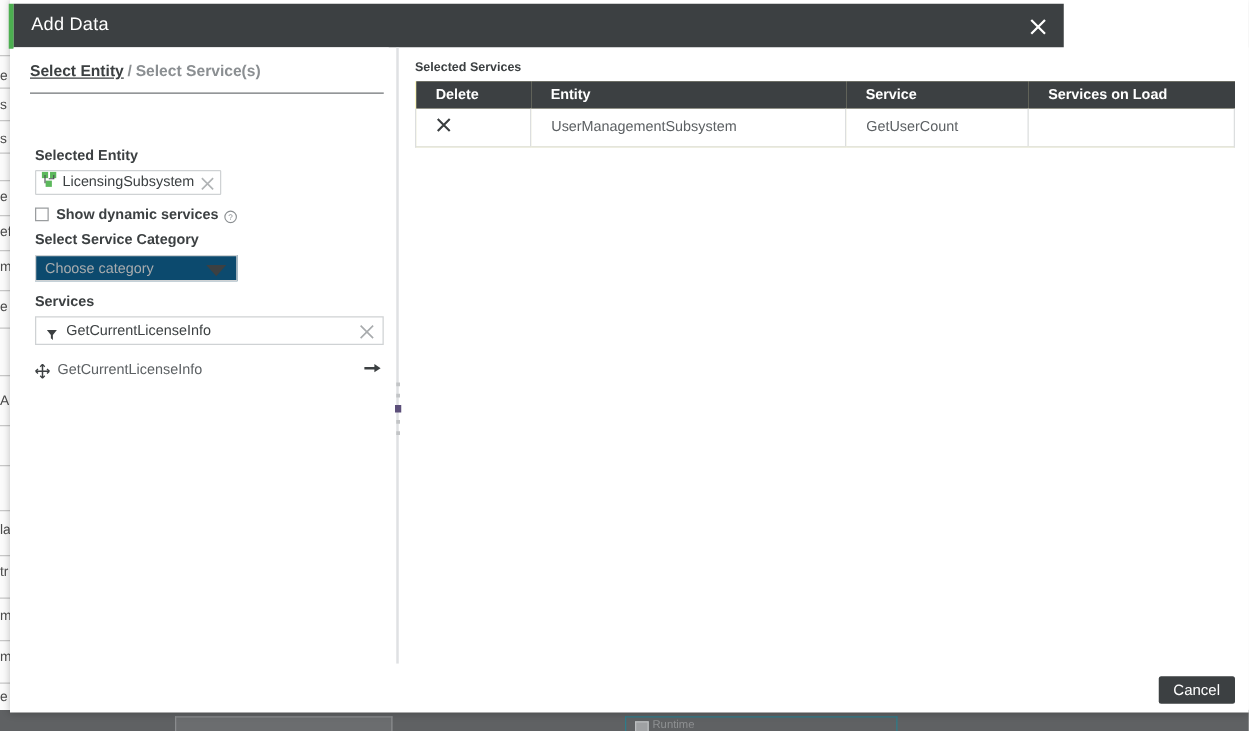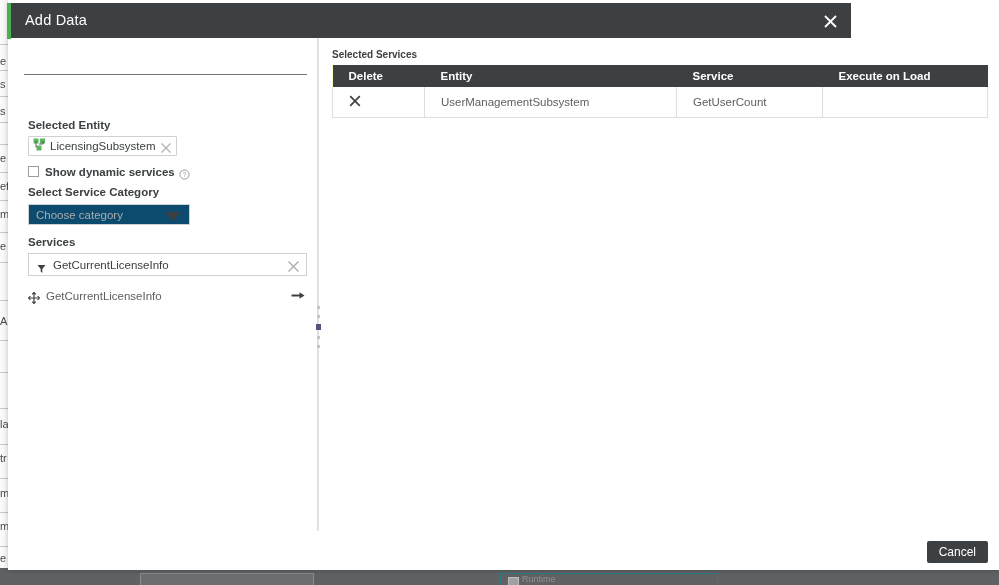--- a/index.html
+++ b/index.html
@@ -485,20 +485,23 @@
       <svg width="15" height="15" viewBox="0 0 15 15" aria-hidden="true">
         <path d="M2 2 L13 13 M13 2 L2 13" stroke="#ffffff" stroke-width="1.8" fill="none"></path>
       </svg>
     </div>
   </div>
 
   <div class="dialog-body">
 
     <div class="left-pane">
 
+      <div class="breadcrumb">
+        <span class="crumb-active">Select Entity</span><span class="crumb-sep">/</span><span class="crumb-next">Select Service(s)</span>
+      </div>
       <div class="breadcrumb-rule"></div>
 
       <div class="field-label" style="left:17px; top:81px;text-align:right;">Selected Entity</div>
 
       <div class="entity-chip">
         <span>
           <svg width="13" height="13" viewBox="0 0 13 13" aria-hidden="true">
             <rect x="0.5" y="0.5" width="5" height="5" fill="#5cb85c"></rect>
             <rect x="7" y="0.5" width="5" height="5" fill="#5cb85c"></rect>
             <rect x="3.5" y="7.5" width="5" height="5" fill="#5cb85c"></rect>
@@ -581,21 +584,21 @@
           <col style="width:92px">
           <col style="width:252px">
           <col style="width:146px">
           <col style="width:165px">
         </colgroup>
         <thead>
           <tr>
             <th>Delete</th>
             <th>Entity</th>
             <th>Service</th>
-            <th>Execute on Load</th>
+            <th>Services on Load</th>
           </tr>
         </thead>
         <tbody>
           <tr>
             <td class="cell-delete">
               <span class="del-x">
                 <svg width="12" height="12" viewBox="0 0 12 12" aria-hidden="true">
                   <path d="M1.2 1.2 L10.8 10.8 M10.8 1.2 L1.2 10.8" stroke="#3c4042" stroke-width="1.7" fill="none"></path>
                 </svg>
               </span>

